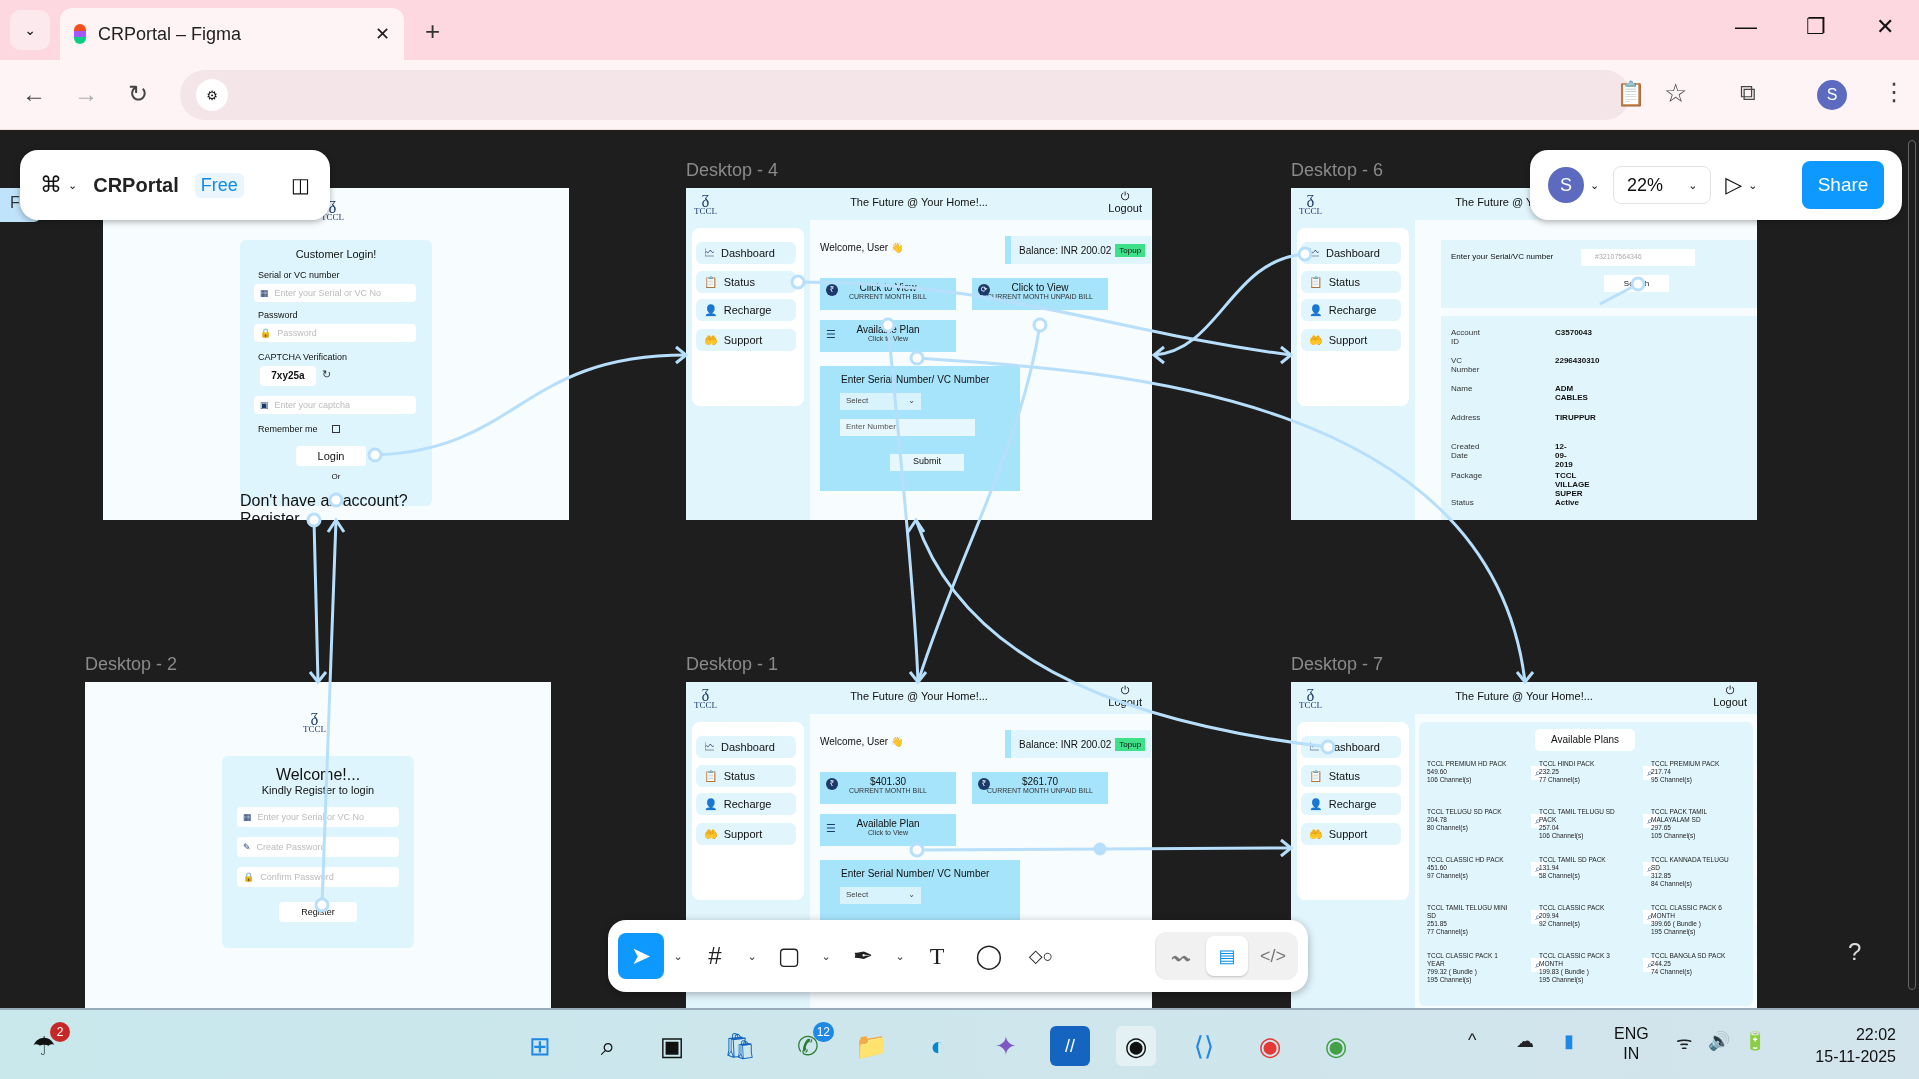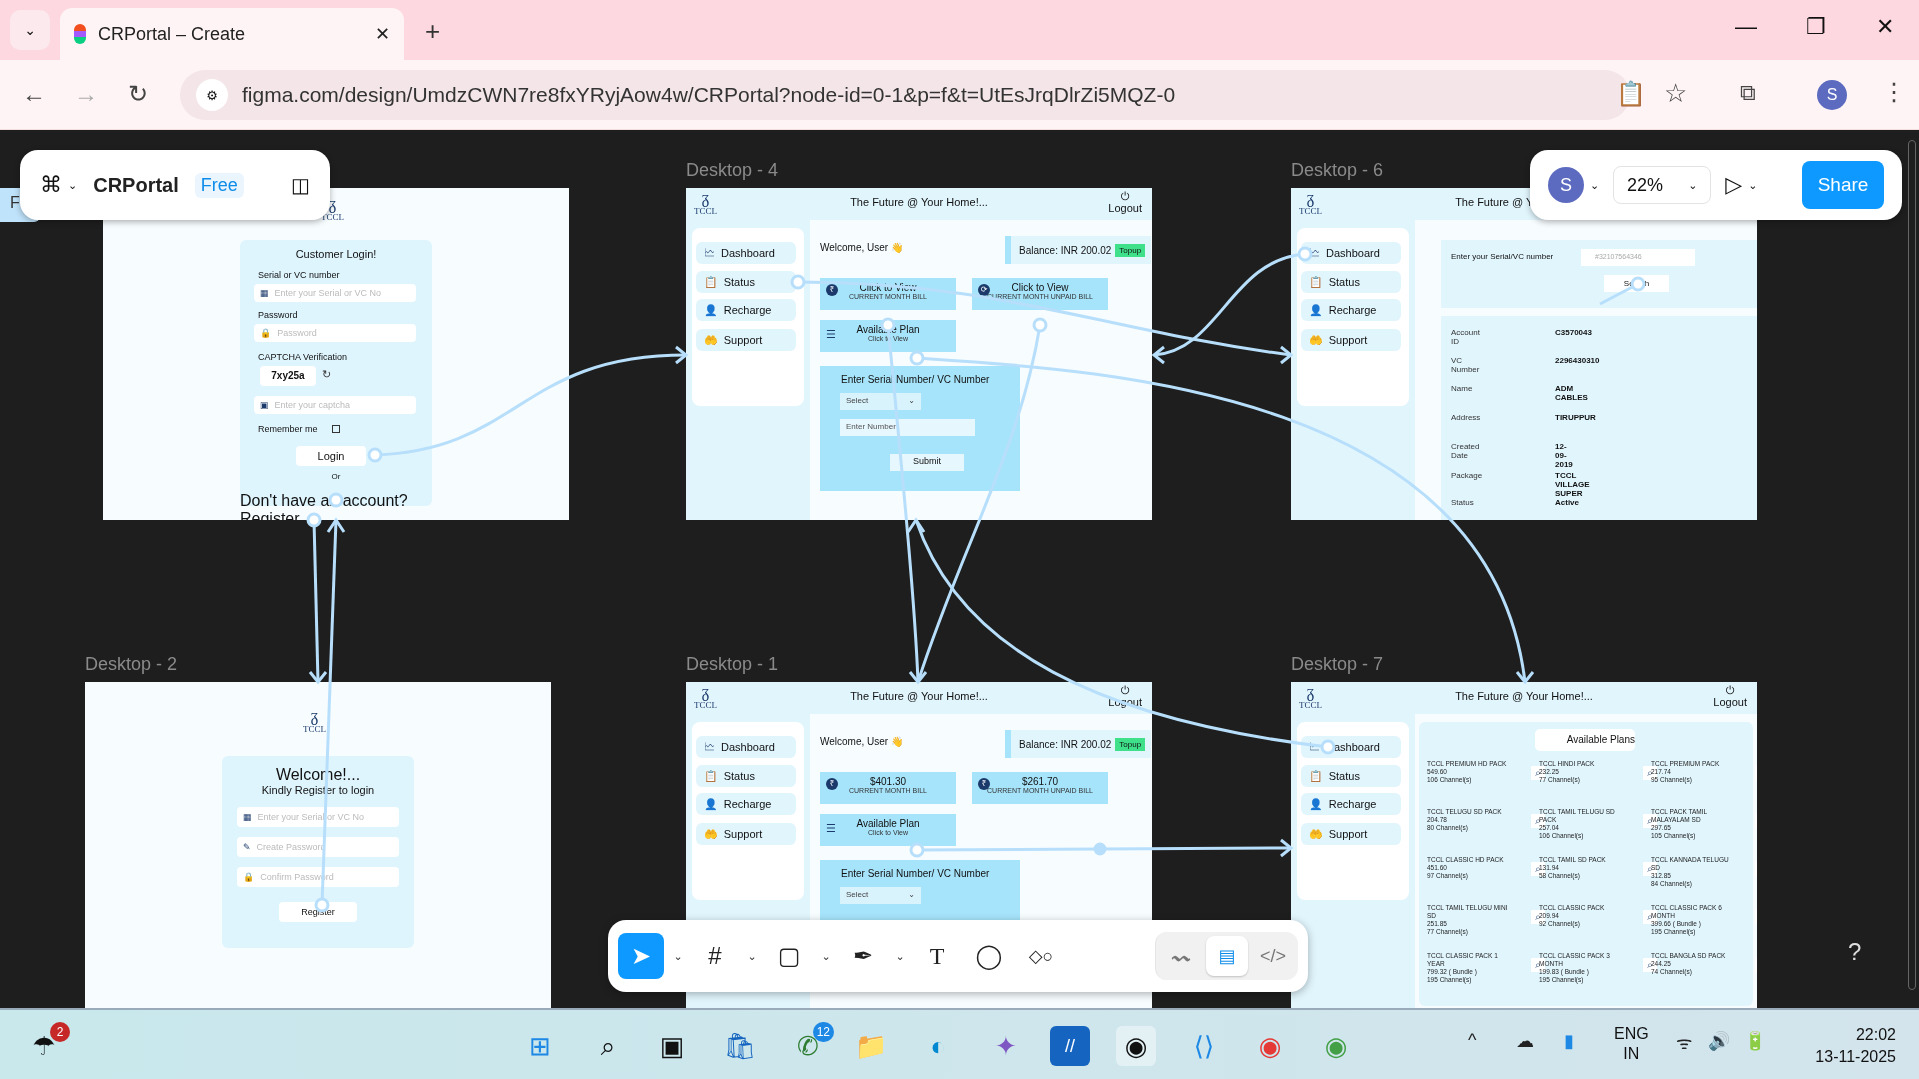--- a/index.html
+++ b/index.html
@@ -77,35 +77,34 @@
 </style>
 </head>
 <body>
 
 <div id="tabbar" class="abs"></div>
 <div id="tab-list-btn" class="abs">
     <span>⌄</span>
   </div>
 <div id="tab" class="abs">
   <span style="display:inline-block;width:12px;height:20px;background:linear-gradient(#f24e1e 33%,#a259ff 33% 66%,#0acf83 66%);border-radius:6px"></span>
-  <span>CRPortal – Create</span>
+  <span>CRPortal – Figma</span>
   <span class="close">✕</span>
 </div>
 <div id="newtab" class="abs">+</div>
 <div class="abs winctl" style="left:1735px">—</div>
 <div class="abs winctl" style="left:1806px">❐</div>
 <div class="abs winctl" style="left:1876px">✕</div>
 
 <div id="addrrow" class="abs"></div>
 <div class="abs navbtn" style="left:22px">←</div>
 <div class="abs navbtn" style="left:74px;color:#aaa">→</div>
 <div class="abs navbtn" style="left:128px">↻</div>
 <div id="omnibox" class="abs">
   <span class="siteinfo">⚙</span>
-  <span class="url">figma.com/design/UmdzCWN7re8fxYRyjAow4w/CRPortal?node-id=0-1&amp;p=f&amp;t=UtEsJrqDlrZi5MQZ-0</span>
 </div>
 <div class="abs" style="left:1616px;top:80px;font-size:24px;color:#444">📋</div>
 <div class="abs" style="left:1664px;top:78px;font-size:26px;color:#444">☆</div>
 <div class="abs" style="left:1740px;top:80px;font-size:22px;color:#444">⧉</div>
 <div class="abs avatar" style="left:1817px;top:80px;width:30px;height:30px;font-size:16px">S</div>
 <div class="abs" style="left:1882px;top:78px;font-size:24px;color:#444">⋮</div>
 
 <div id="canvas" class="abs"></div>
 
 <div class="abs flabel" style="left:686px;top:160px">Desktop - 4</div>
@@ -357,21 +356,21 @@
         <span class="ic">👤</span>
         <span>Recharge</span>
       </div>
     <div class="navitem" style="top:109px">
         <span class="ic">🤲</span>
         <span>Support</span>
       </div>
   </div>
   <div class="main">
     <div class="abs" style="left:4px;top:8px;width:334px;height:284px;background:#e1f5fd;border-radius:6px">
-      <div class="abs" style="left:116px;top:7px;width:100px;height:22px;background:#fff;border-radius:5px;font-size:10px;text-align:right;line-height:22px">Available Plans</div>
+      <div class="abs" style="left:116px;top:7px;width:100px;height:22px;background:#fff;border-radius:5px;font-size:10px;text-align:center;line-height:22px">Available Plans</div>
       <div id="plan-grid">
           <div class="plan" style="left: 8px; top: 38px;">
             <div>TCCL PREMIUM HD PACK</div>
             <div>549.60</div>
             <div>106 Channel(s)</div>
             <span class="q">⌕</span>
           </div>
           <div class="plan" style="left: 120px; top: 38px;">
             <div>TCCL HINDI PACK</div>
             <div>232.25</div>
@@ -556,14 +555,14 @@
   <div class="tb" style="left:1184px;color:#1e88e5">⟨⟩</div>
   <div class="tb" style="left:1250px;color:#e53935">◉</div>
   <div class="tb" style="left:1316px;color:#43a047">◉</div>
   <div class="tray" style="left:1468px">^</div>
   <div class="tray" style="left:1516px">☁</div>
   <div class="tray" style="left:1564px;color:#1e88e5">▮</div>
   <div class="abs" style="left:1614px;top:14px;font-size:16px;text-align:center;line-height:20px"><span>ENG</span><br><span>IN</span></div>
   <div class="tray" style="left:1676px">ᯤ</div>
   <div class="tray" style="left:1708px">🔊</div>
   <div class="tray" style="left:1744px">🔋</div>
-  <div class="abs" style="left:1800px;top:14px;font-size:16px;text-align:right;line-height:22px;width:96px"><span>22:02</span><br><span>13-11-2025</span></div>
+  <div class="abs" style="left:1800px;top:14px;font-size:16px;text-align:right;line-height:22px;width:96px"><span>22:02</span><br><span>15-11-2025</span></div>
 </div>
 
 </body></html>

